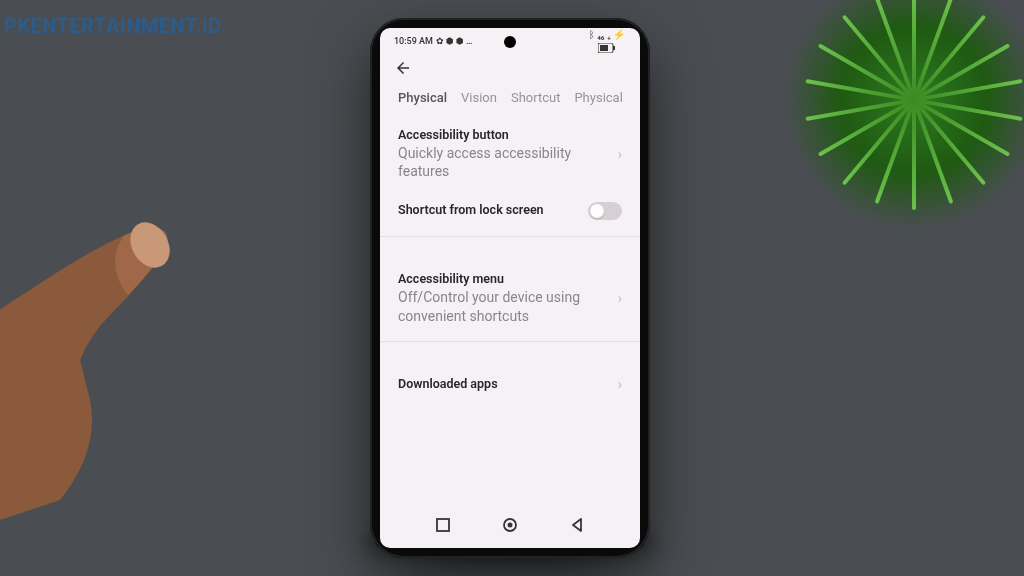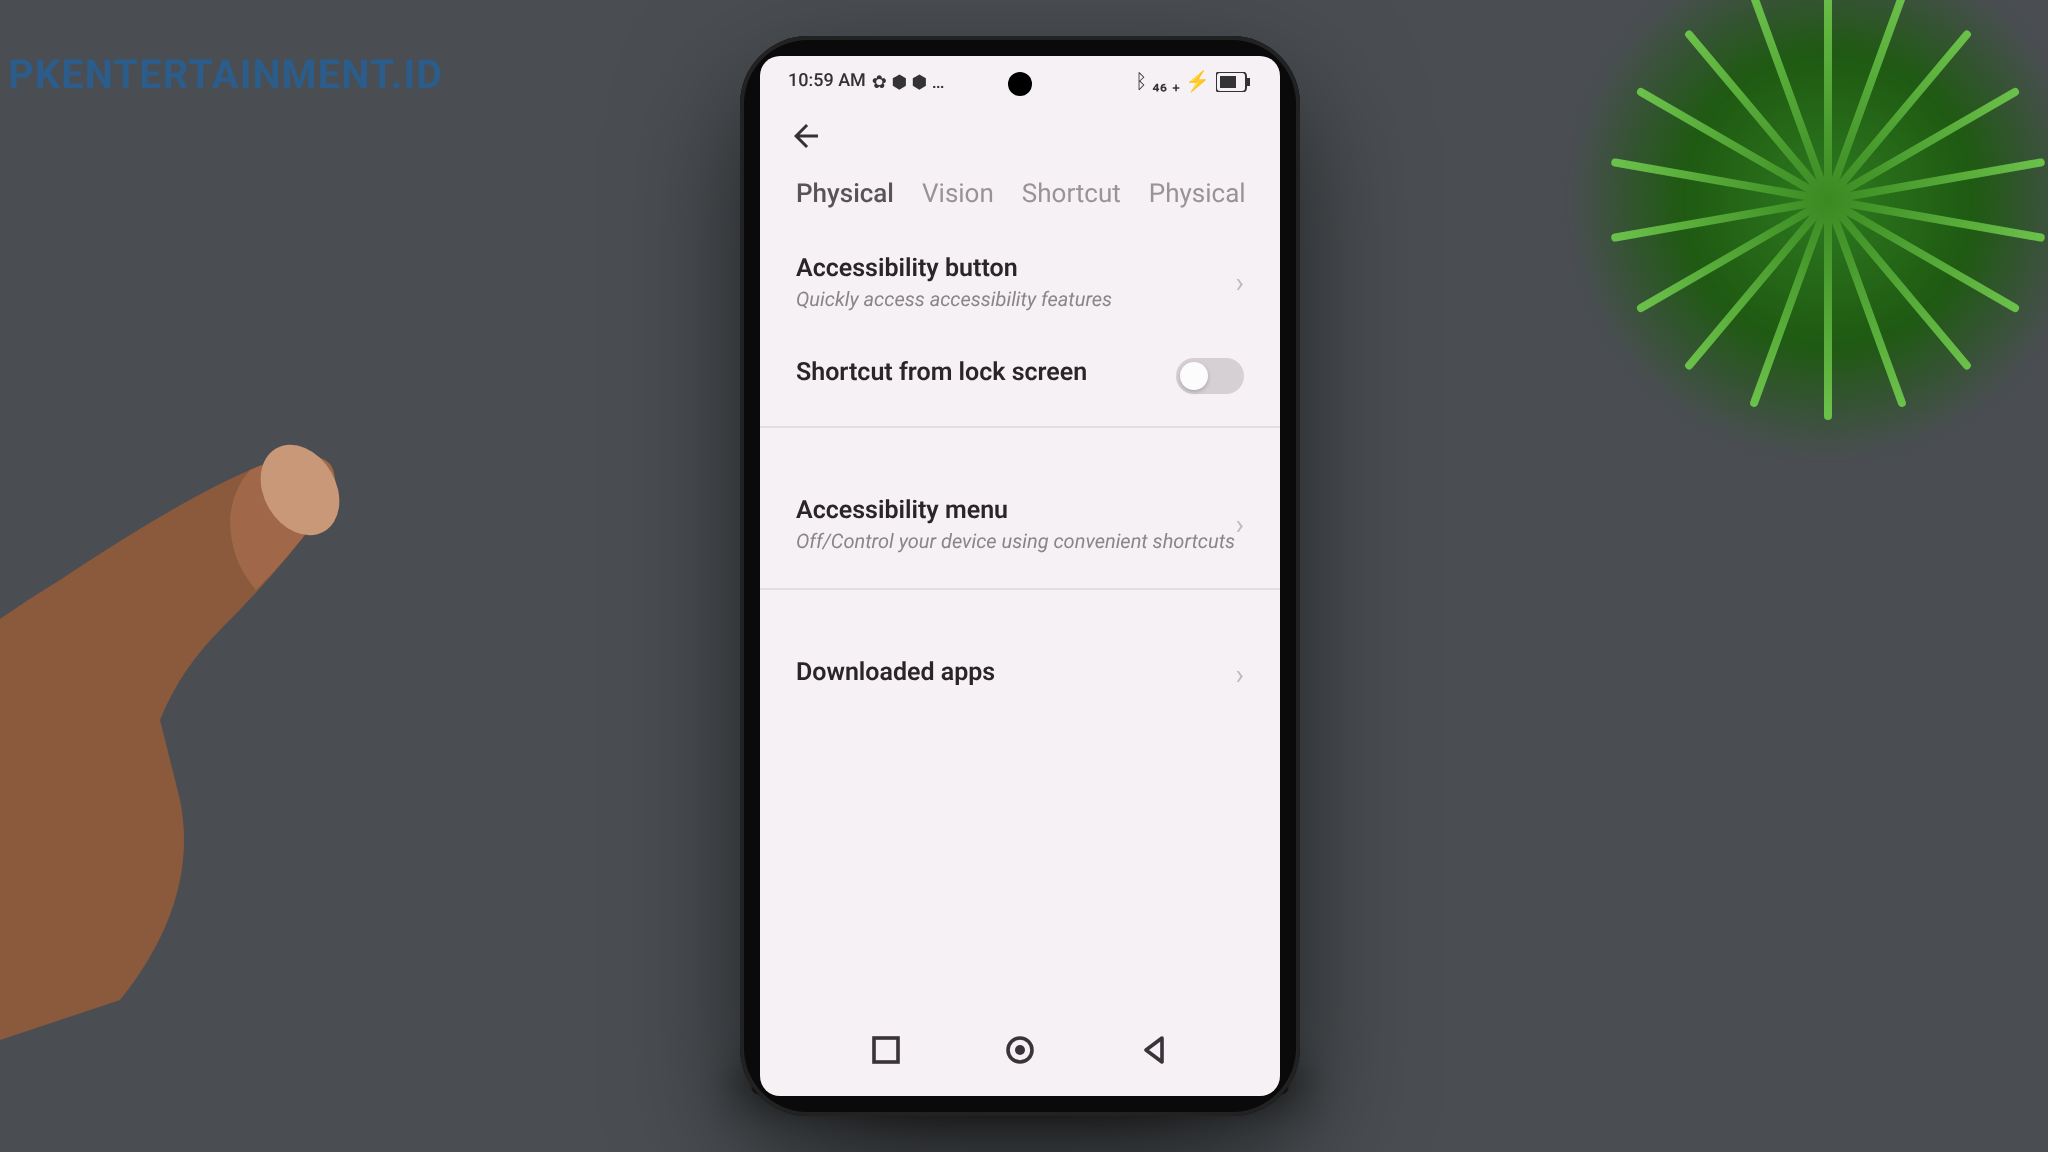--- a/index.html
+++ b/index.html
@@ -6,21 +6,21 @@
   body {
     width: 1024px;
     height: 576px;
     background: #4a4e52;
     font-family: -apple-system, BlinkMacSystemFont, "Segoe UI", Roboto, sans-serif;
     position: relative;
     overflow: hidden;
   }
   .watermark {
     position: absolute;
-    top: 23px;
+    top: 12px;
     left: 0;
     font-size: 20px;
     font-weight: 700;
     color: #2b5c8a;
     letter-spacing: 0.5px;
     background: rgba(255,255,255,0.0);
     padding: 2px 4px;
   }
   .plant {
     position: absolute;
@@ -124,21 +124,21 @@
     height: 26px;
     display: flex;
     justify-content: space-between;
     align-items: center;
     padding: 0 14px;
     font-size: 9px;
     color: #333;
     font-weight: 500;
   }
   .status-left { display: flex; gap: 3px; align-items: center; }
-  .status-right { display: flex; gap: 3px; align-items: center; font-size: 10px; }
+  .status-right { display: flex; gap: 3px; align-items: center; font-size: 10px; flex-direction: column; }
   .back-row {
     padding: 4px 14px 6px;
   }
   .back-btn {
     font-size: 20px;
     color: #333;
     cursor: pointer;
     display: inline-block;
   }
   .tabs {
@@ -162,24 +162,23 @@
   }
   .item + .item { }
   .item-text { flex: 1; }
   .item-title {
     font-size: 12.5px;
     font-weight: 600;
     color: #2b2529;
     margin-bottom: 2px;
   }
   .item-sub {
-    font-size: 10px;
+    font-size: 14px;
     color: #8b858a;
     line-height: 1.3;
-    font-style: italic;
   }
   .chevron {
     color: #c2bac0;
     font-size: 14px;
     align-self: center;
   }
   .toggle {
     width: 34px; height: 18px;
     background: #d6d0d4;
     border-radius: 9px;

